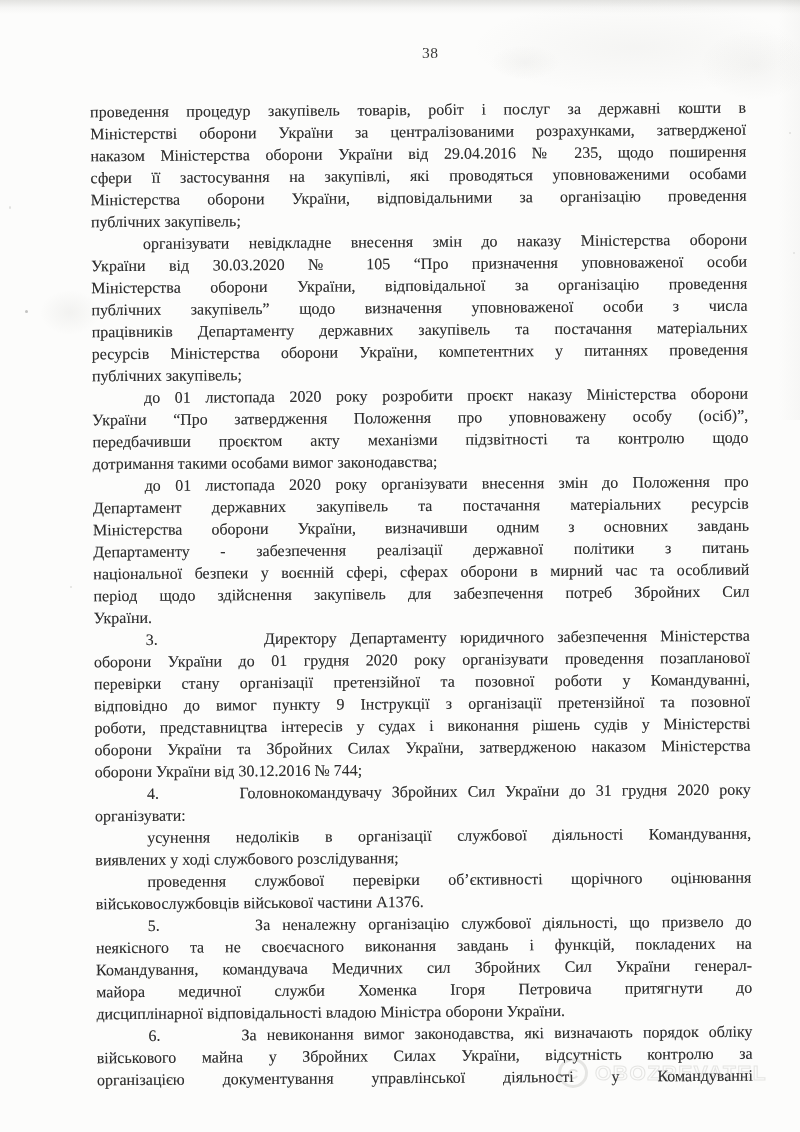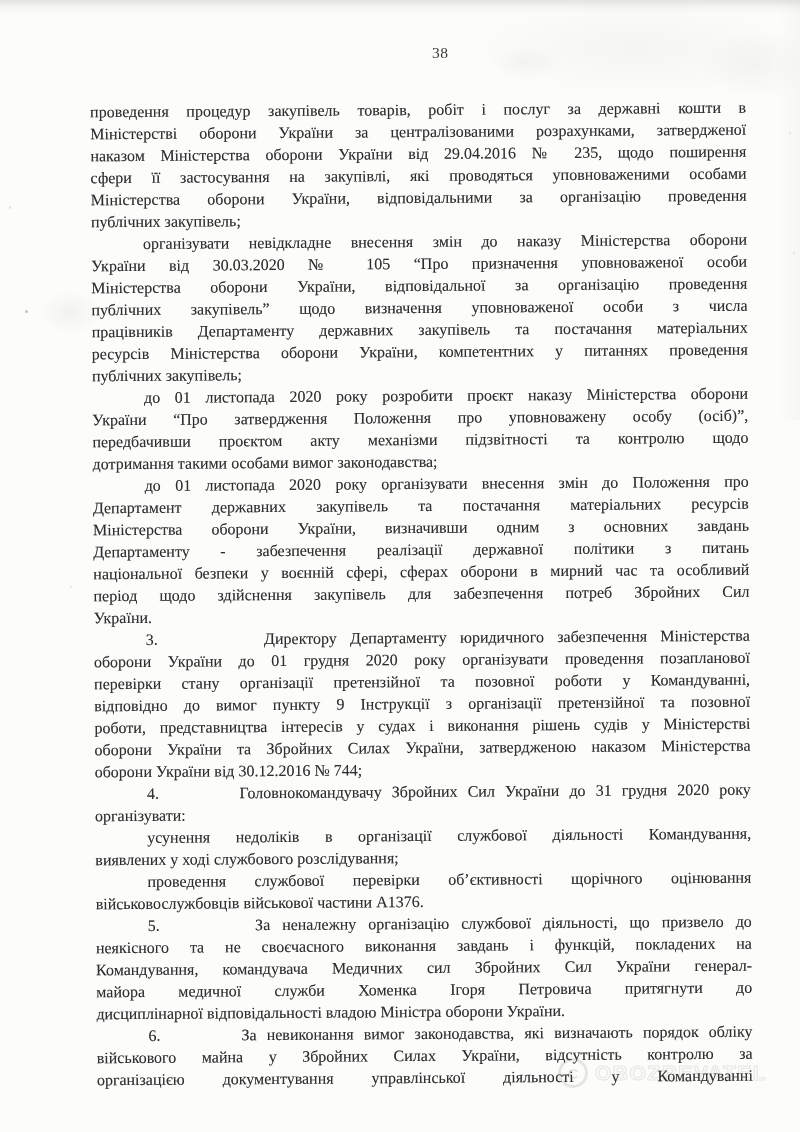--- a/index.html
+++ b/index.html
@@ -29,21 +29,21 @@
   .sm5 { left: 778px; top: 0; width: 22px; height: 420px;
          background: linear-gradient(90deg, rgba(110,110,100,0), rgba(110,110,100,0.04)); }
   .speck { position: absolute; border-radius: 50%; background: rgba(90,90,85,0.35); }
   .sp1 { left: 25px; top: 310px; width: 3px; height: 3px; }
   .sp2 { left: 9px;  top: 206px; width: 2px; height: 3px; opacity: .5; }
   .sp3 { left: 70px; top: 586px; width: 2px; height: 2px; opacity: .5; }
   .sp4 { left: 789px; top: 132px; width: 2px; height: 2px; opacity: .45; }
   .sp5 { left: 793px; top: 252px; width: 2px; height: 2px; opacity: .4; }
 
   .page-number {
-    position: absolute; top: 44px; left: 432px;
+    position: absolute; top: 44px; left: 422px;
     font-size: 15.5px; letter-spacing: 0.5px; color: #3a3a3a; text-align: center;
   }
 
   .doc {
     position: absolute; left: 90px; top: 99px; width: 656px;
     transform: rotate(-0.4deg); transform-origin: 50% 0;
     font-size: 16px; line-height: 22px;
     text-shadow: 0 0 0.5px rgba(60,60,60,0.45);
   }
   .para { margin: 0; }

